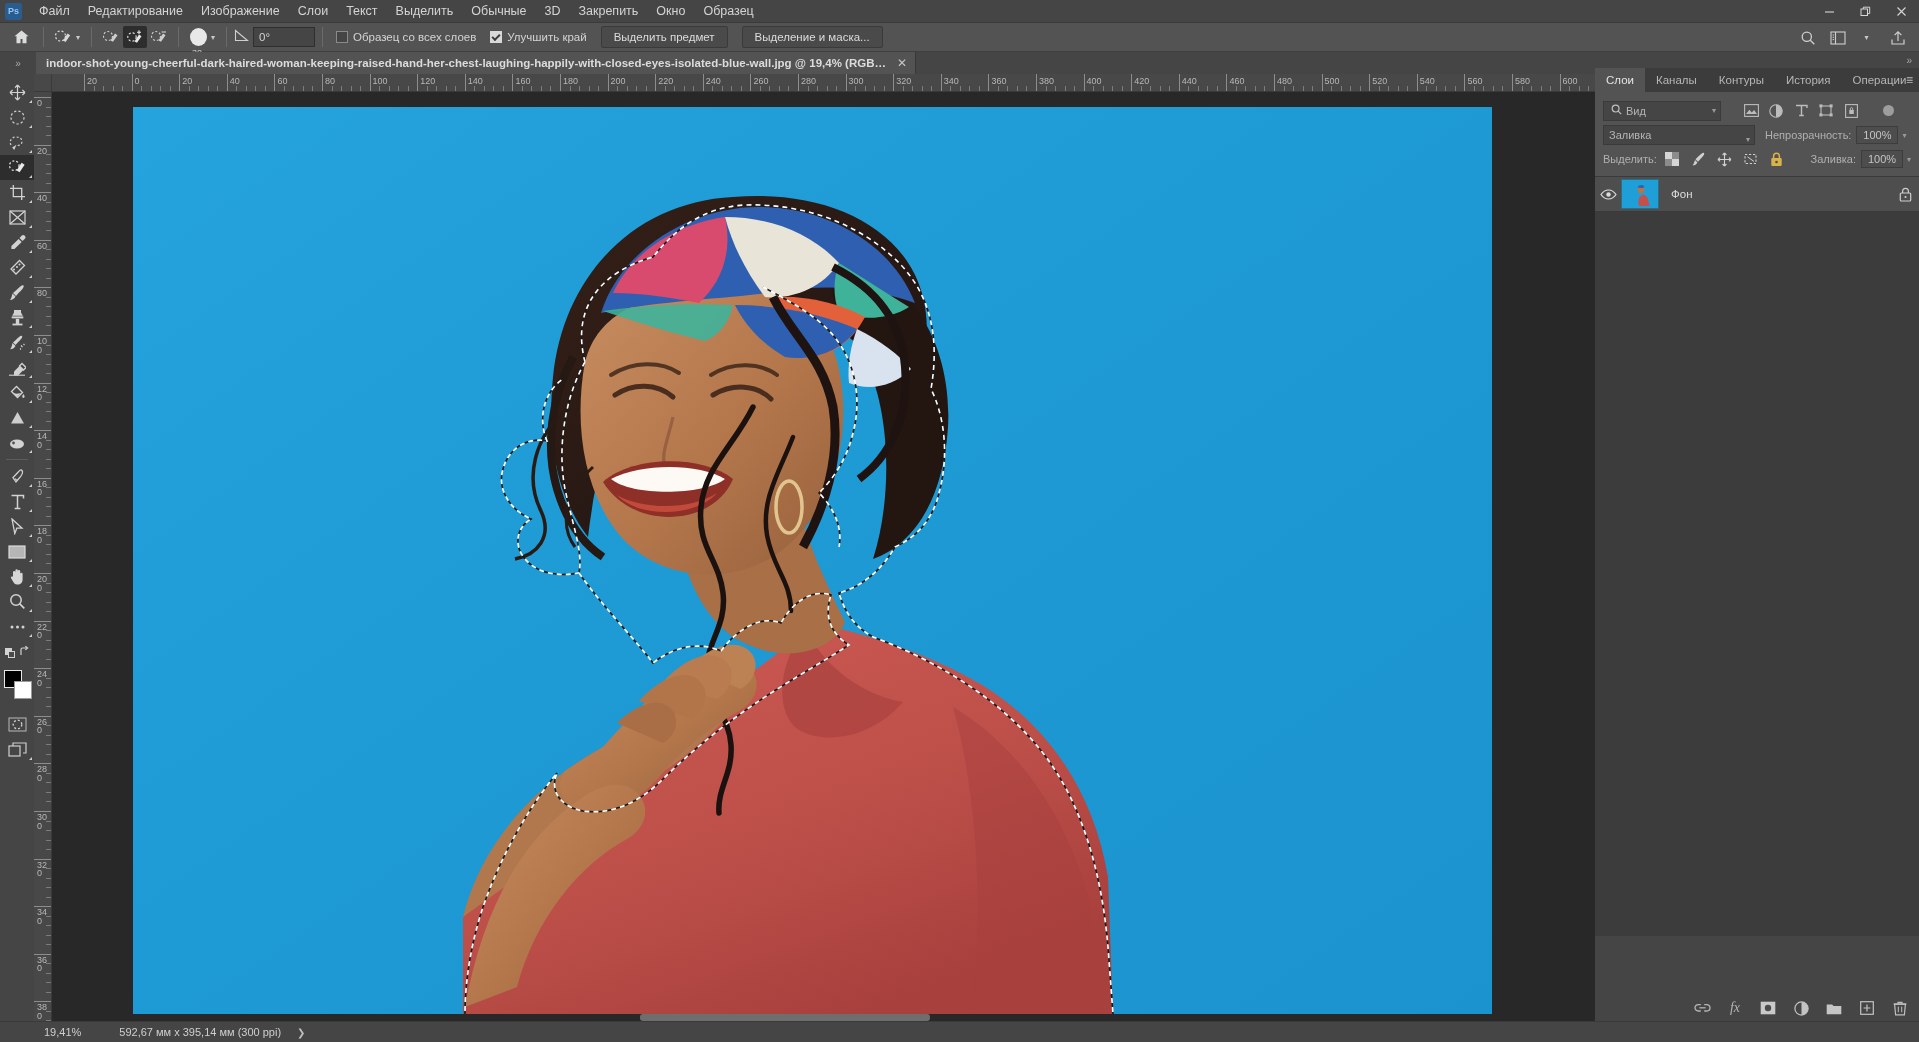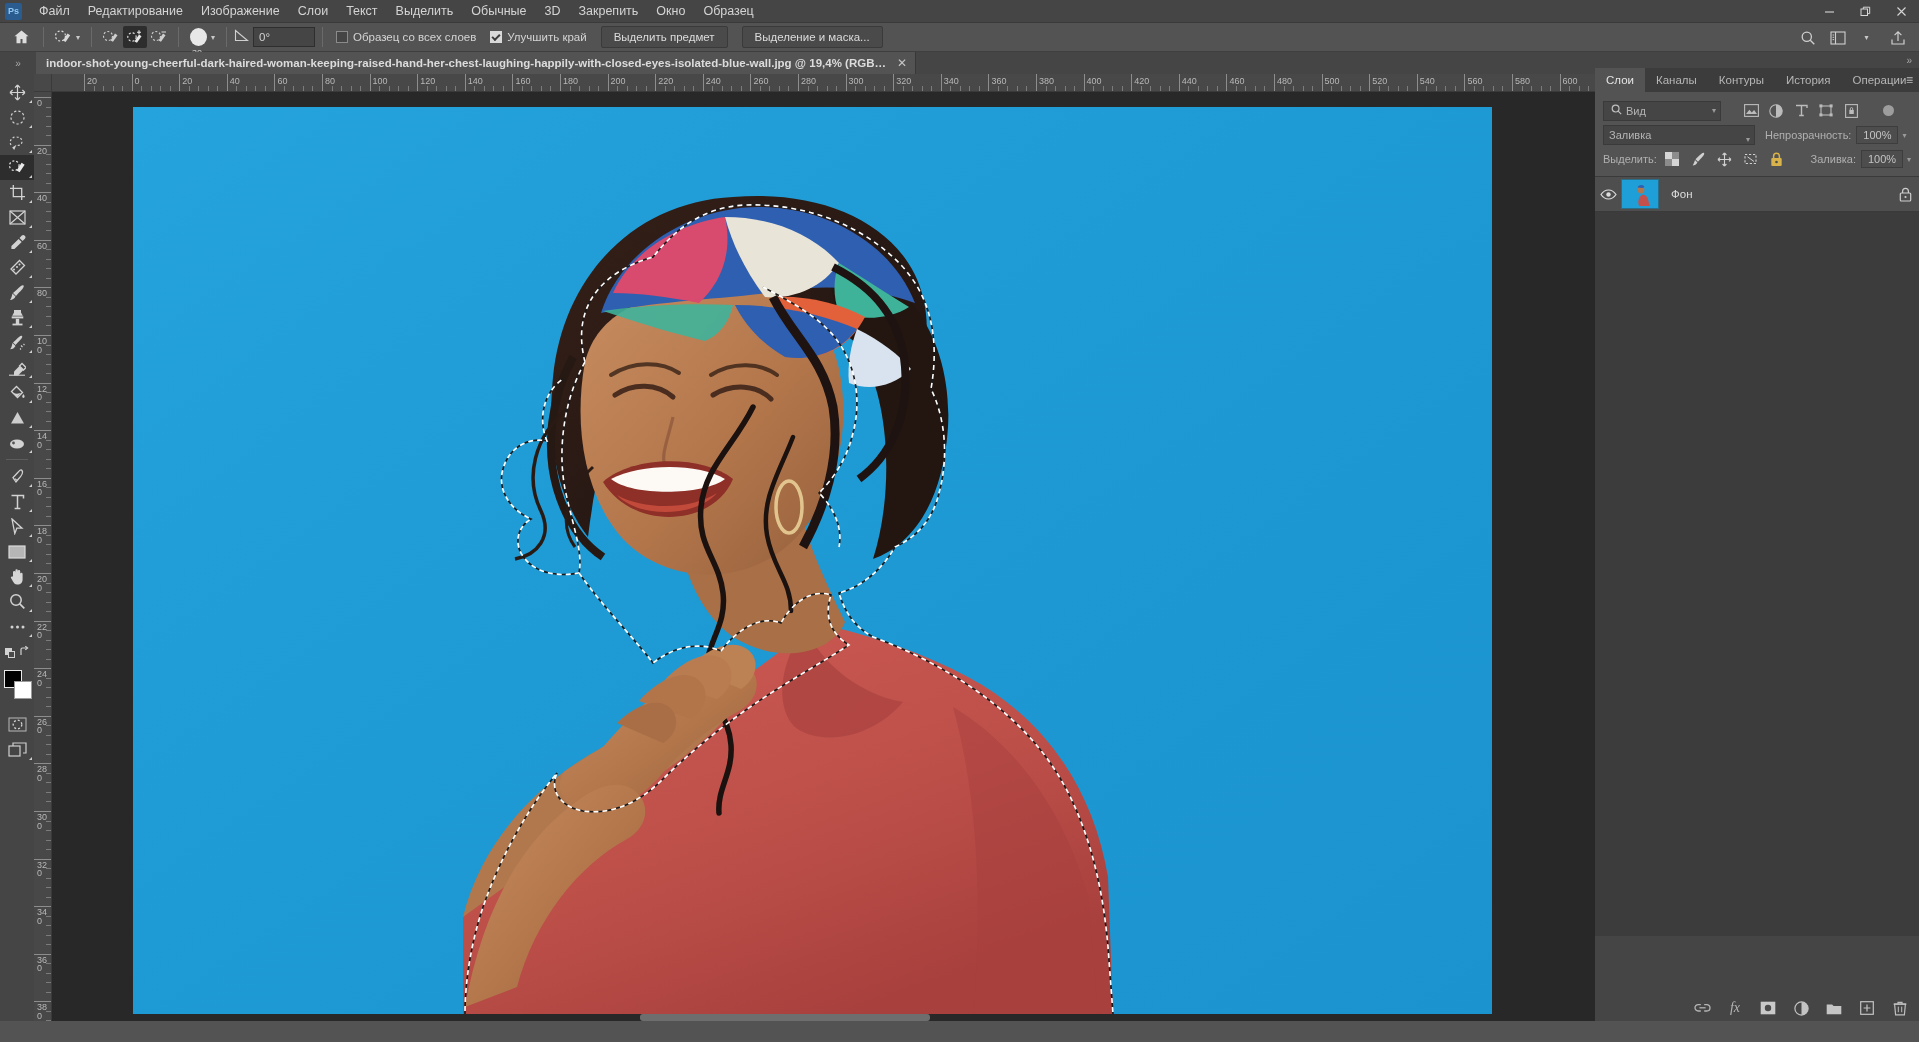--- a/index.html
+++ b/index.html
@@ -1089,14 +1089,19 @@
             <path d="M1.6 3.2h10.8l-1 10.6H2.6z" fill="none" stroke="#bfbfbf" stroke-width="1.2"></path>
             <path d="M0.6 3.2h12.8M5 3.2V1.3h4v1.9" fill="none" stroke="#bfbfbf" stroke-width="1.2"></path>
             <path d="M5.3 5.6v5.6M8.7 5.6v5.6" stroke="#bfbfbf" stroke-width="1"></path>
           </svg>
       </span>
     </div>
   </div>
 
   <div class="scroll-h"></div>
 
+  <div class="statusbar">
+    <span class="zoomfield">19,41%</span>
+    <span class="dimtext">592,67 мм x 395,14 мм (300 ppi)</span>
+    <span class="statarrow">❯</span>
+  </div>
 
 </div>
 
 </body></html>

